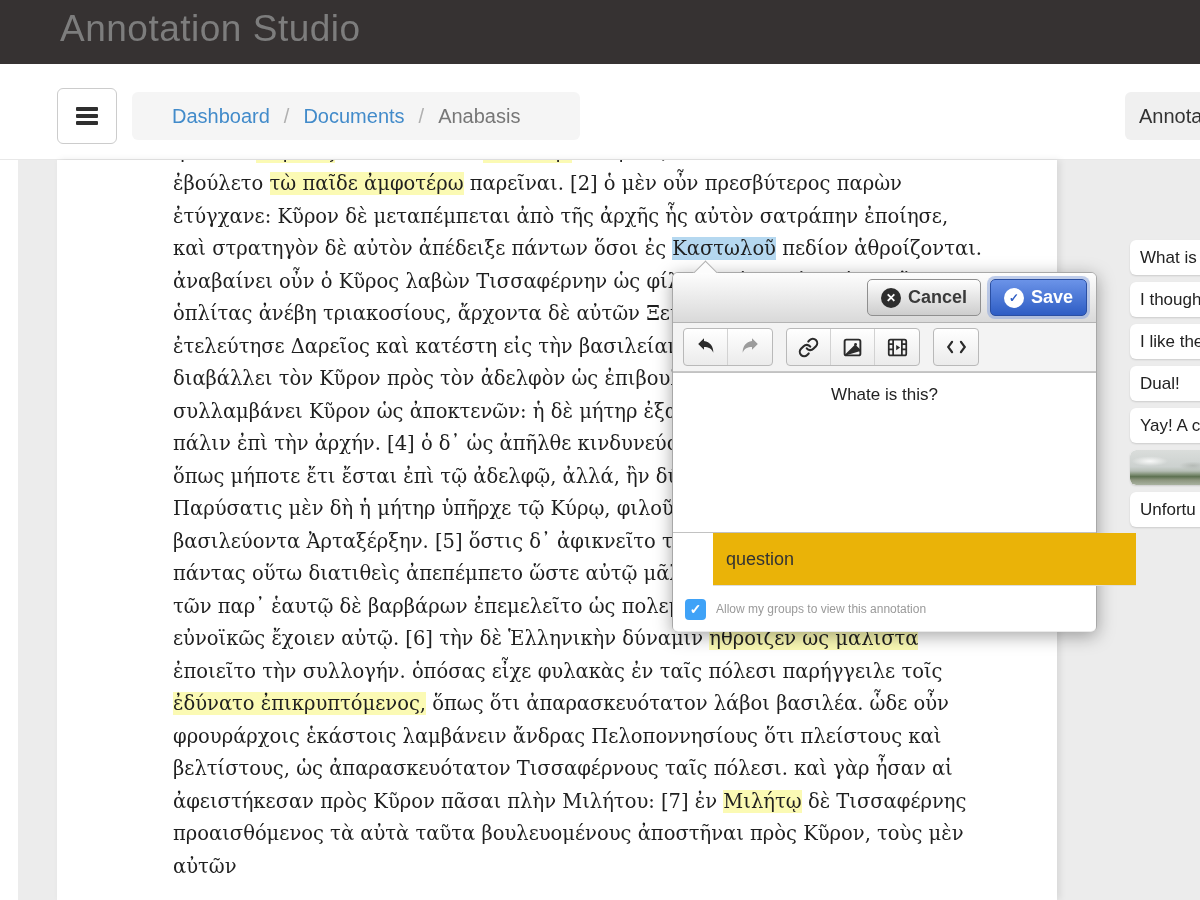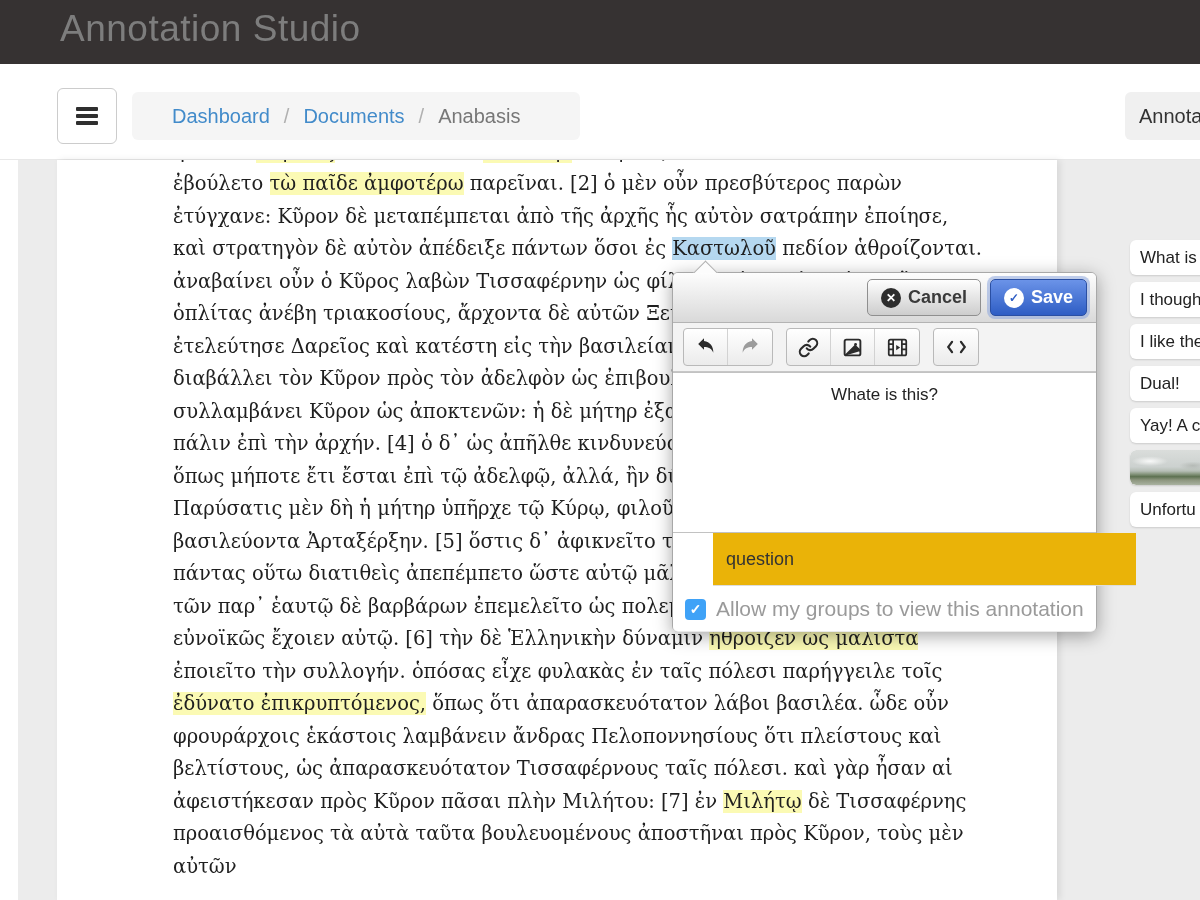--- a/index.html
+++ b/index.html
@@ -69,21 +69,21 @@
                 border:1px solid #c2c2c2; border-left:none; border-right:none; padding:12px 14px;
                 font-size:17px; color:#222;text-align:center; }
   .popup-tags { position:absolute; left:0; top:260px; width:100%; height:53px; background:#eab308;
                 display:flex; align-items:center; padding-left:13px; font-size:18px; color:#333;
                 border-bottom:1px solid #ddd;margin-left:40px; }
   .popup-share { position:absolute; left:0; top:313px; width:100%; height:46px;
                  background:rgba(255,255,255,.76); border-radius:0 0 5px 5px;
                  display:flex; align-items:center; padding-left:12px; gap:10px; }
   .checkbox { width:21px; height:21px; background:#3fa2f7; border-radius:4px; display:flex;
               align-items:center; justify-content:center; color:#fff; font-size:14px; font-weight:bold; cursor:pointer; }
-  .share-label { font-size:21px; color:#9a9a9a; }
+  .share-label { font-size:12px; color:#9a9a9a; }
 
   
   .side-card { position:absolute; left:1130px; width:90px; height:35px; background:#fff; border-radius:6px;
                box-shadow:0 1px 2px rgba(0,0,0,.14); display:flex; align-items:center; padding-left:10px;
                font-size:17px; color:#222; white-space:nowrap; overflow:hidden; cursor:pointer; }
   .side-card.image-card { padding:0; align-items:stretch; }
   .thumb { width:100%; height:100%; border-radius:6px;
            background:
              radial-gradient(ellipse 26px 7px at 22% 32%, rgba(255,255,255,.85), rgba(255,255,255,0) 70%),
              radial-gradient(ellipse 20px 6px at 70% 45%, rgba(170,175,170,.7), rgba(170,175,170,0) 70%),

